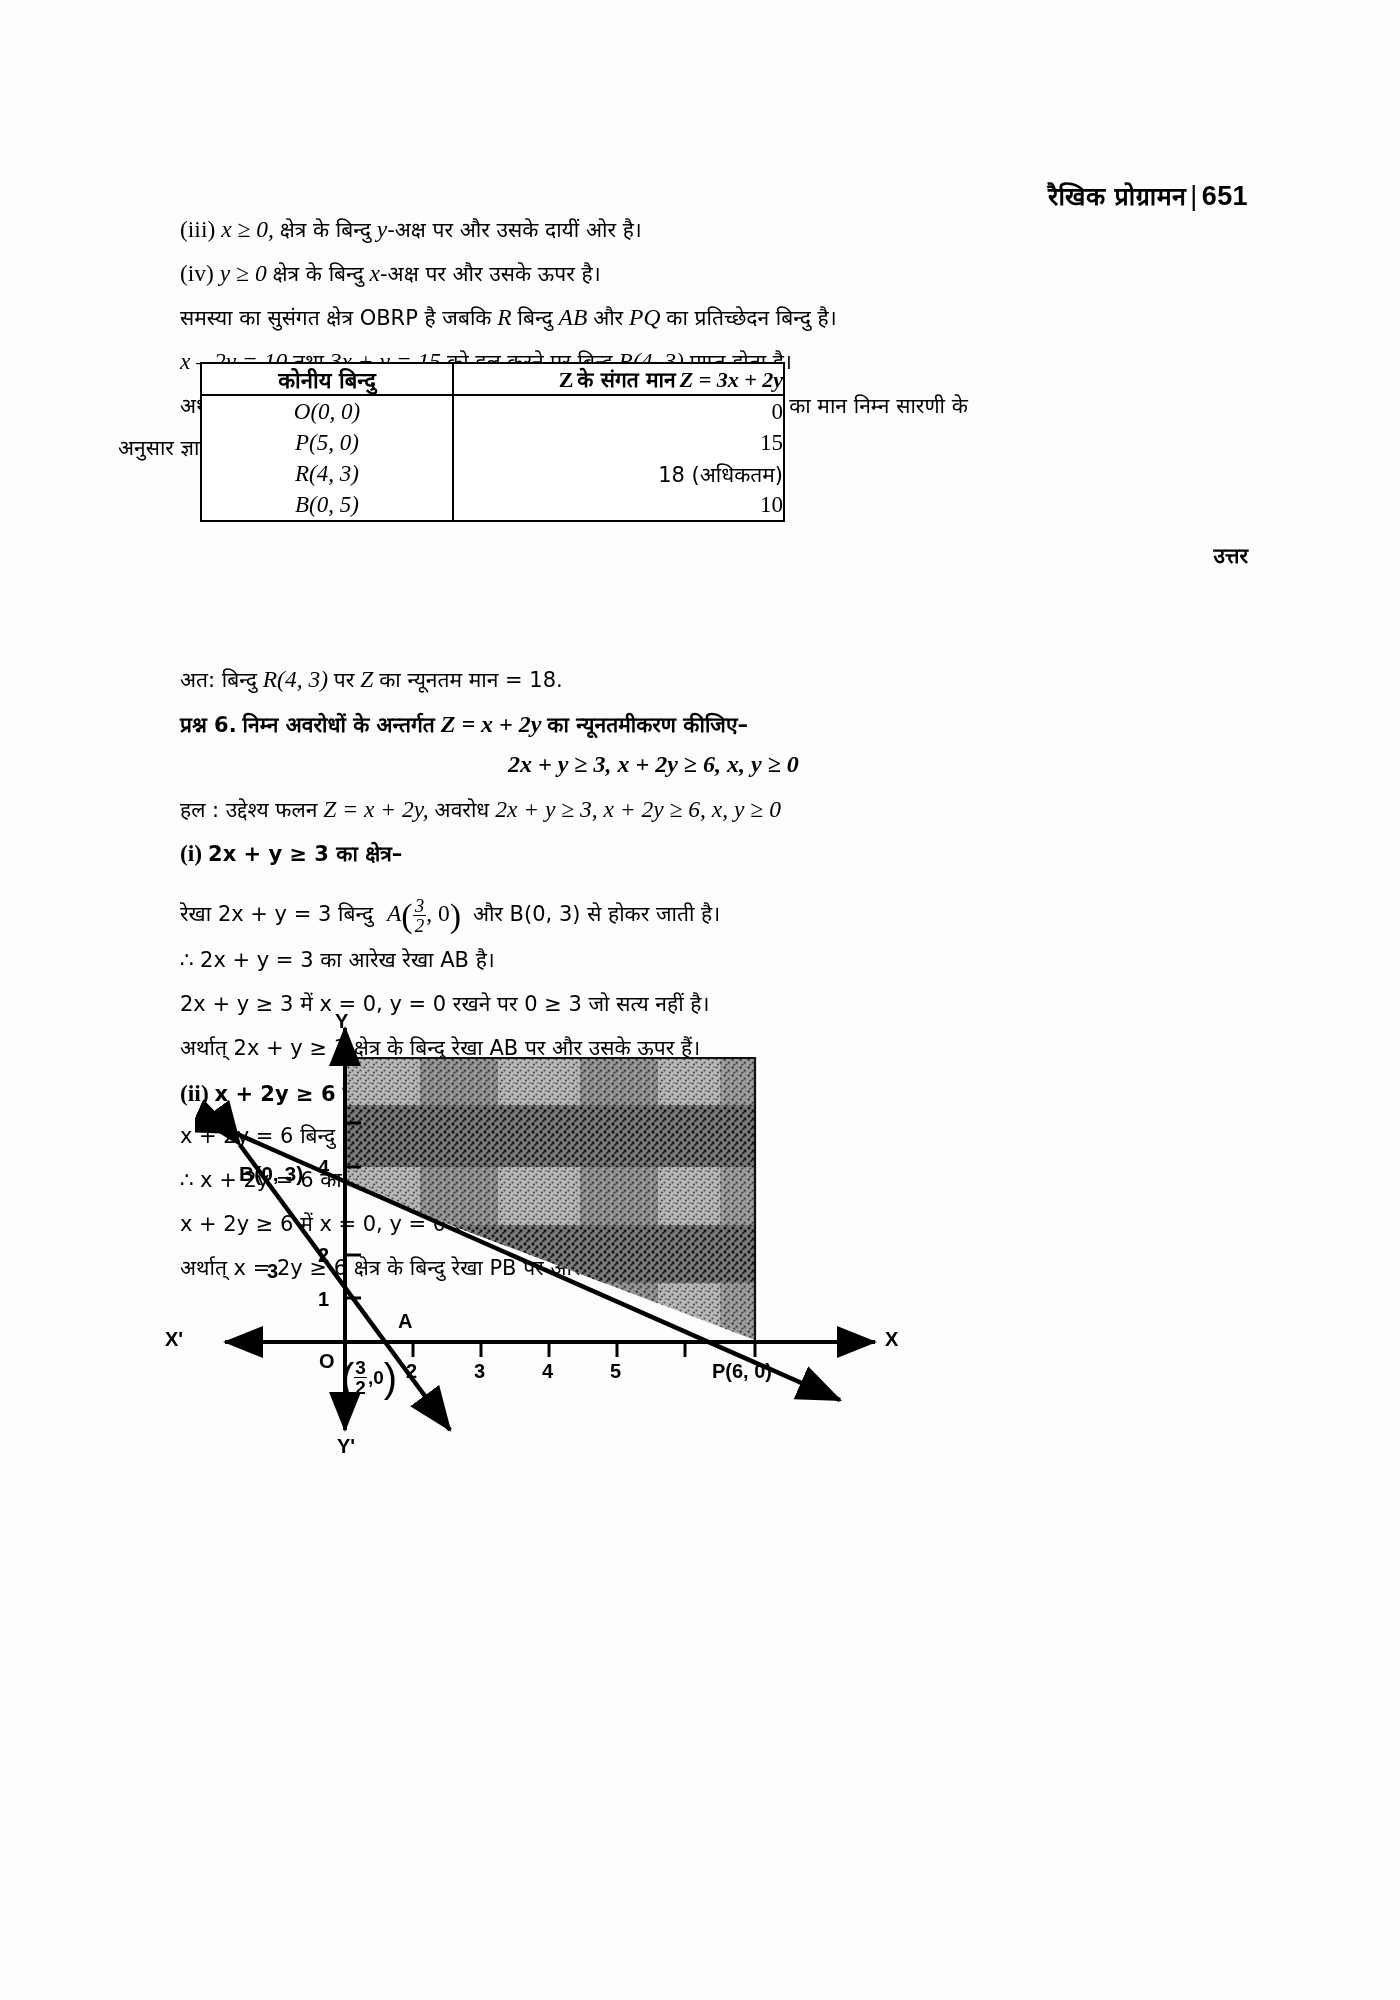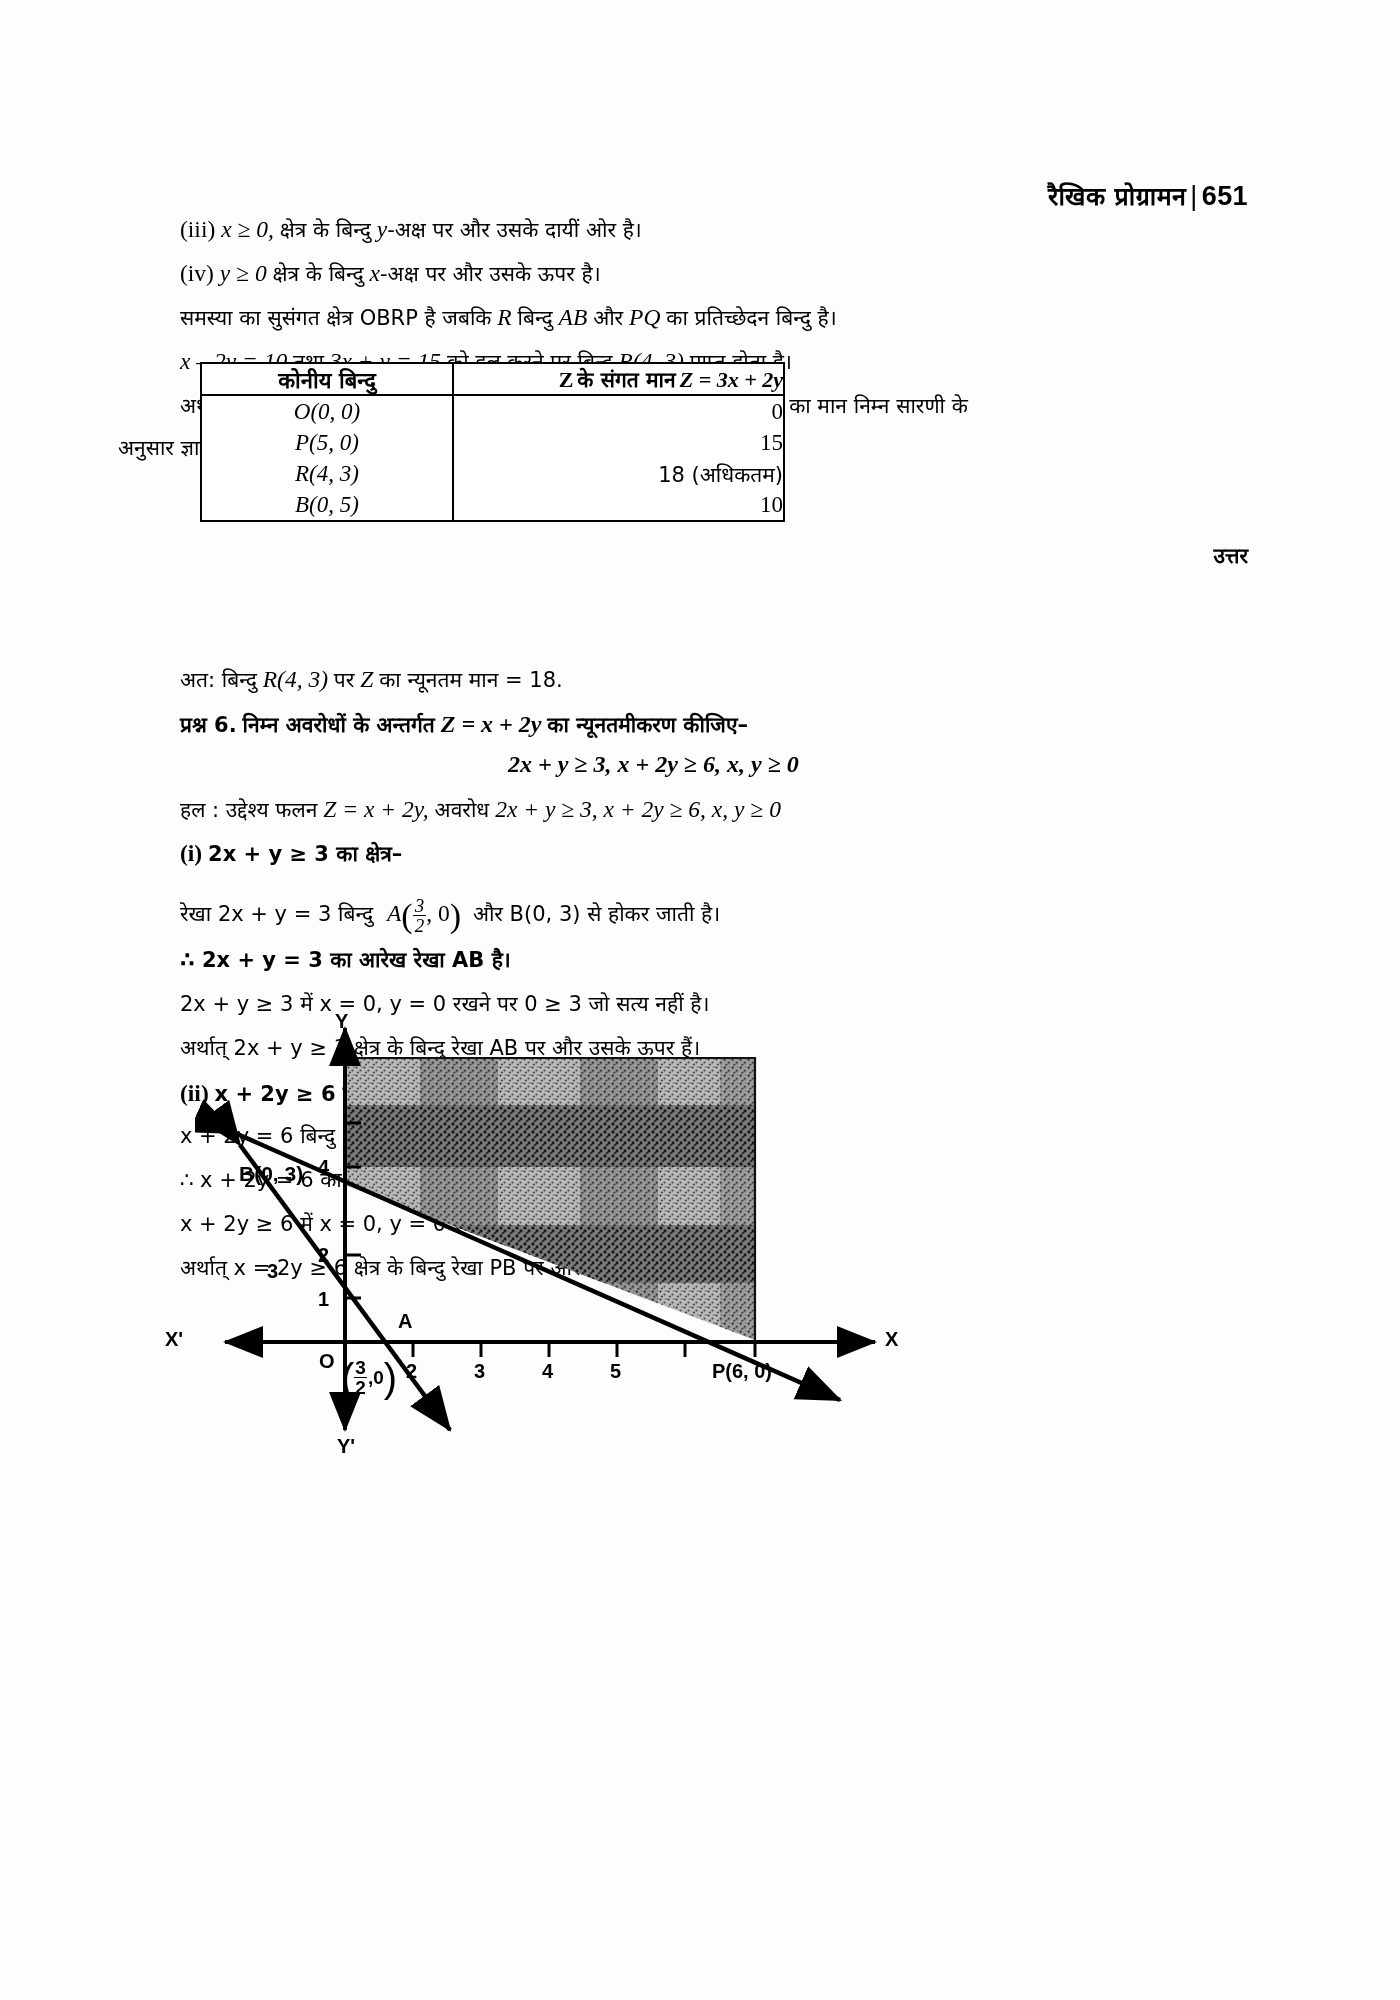--- a/index.html
+++ b/index.html
@@ -183,21 +183,21 @@
 
   <div class="tx" style="left:180px;top:896px;">
     <span class="dev">रेखा 2x + y = 3 बिन्दु</span>
     <i style="padding-left:8px;">A</i><span class="bigparen">(</span><span class="ifrac">
         <span class="n">3</span>
         <span class="d">2</span>
       </span><span>, 0</span><span class="bigparen">)</span>
     <span class="dev" style="padding-left:6px;">और B(0, 3) से होकर जाती है।</span>
   </div>
 
-  <div class="tx dev" style="left:180px;top:950px;font-weight:bold;">∴ 2x + y = 3 का आरेख रेखा AB है।</div>
+  <div class="tx dev" style="left:180px;top:950px;">∴ 2x + y = 3 का आरेख रेखा AB है।</div>
   <div class="tx dev" style="left:180px;top:994px;">2x + y ≥ 3 में x = 0, y = 0 रखने पर 0 ≥ 3 जो सत्य नहीं है।</div>
   <div class="tx dev" style="left:180px;top:1038px;">अर्थात् 2x + y ≥ 3 क्षेत्र के बिन्दु रेखा AB पर और उसके ऊपर हैं।</div>
 
   <div class="tx" style="left:180px;top:1082px;">
     <span class="b">(ii)</span>
     <span class="devb">x + 2y ≥ 6 का क्षेत्र–</span>
   </div>
 
   <div class="tx dev" style="left:180px;top:1126px;">x + 2y = 6 बिन्दु P(6, 0) और B(0, 3) से होकर जाती है।</div>
   <div class="tx dev" style="left:180px;top:1170px;">∴ x + 2y = 6 का आरेख PB है।</div>

